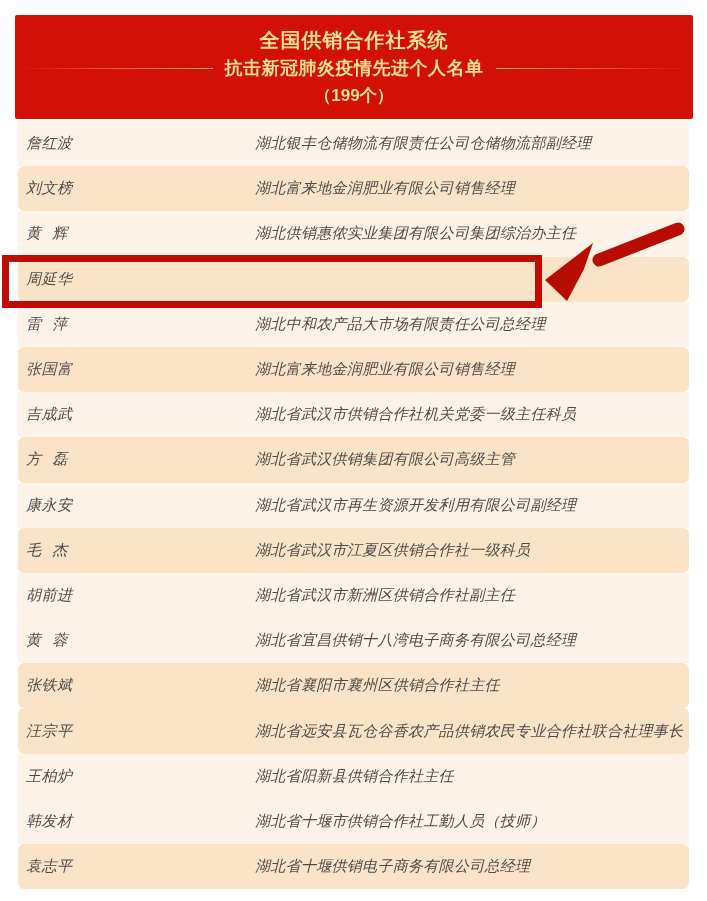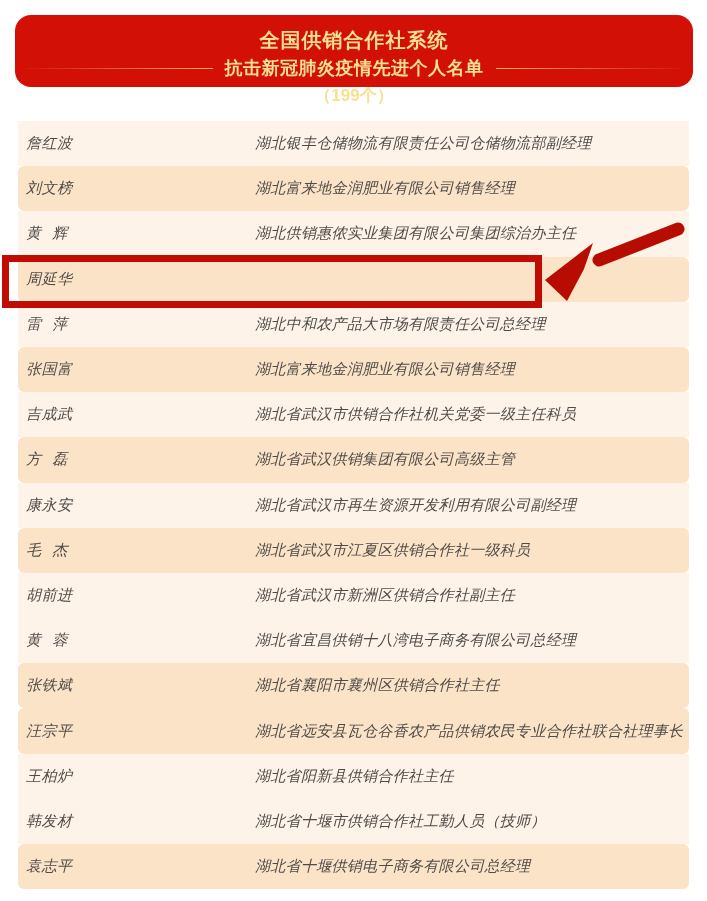--- a/index.html
+++ b/index.html
@@ -8,23 +8,23 @@
     position: relative;
     background: #ffffff;
     font-family: "Liberation Sans", "DejaVu Sans", sans-serif;
     overflow: hidden;
   }
 
   
   .banner {
     position: absolute;
     left: 15px; top: 15px;
-    width: 678px; height: 72px;
+    width: 678px; height: 104px;
     background: #d21006;
-    border-radius: 16px;
+    border-radius: 2px;
     display: flex;
     flex-direction: column;
     align-items: center;
     padding-top: 13px;
     gap: 4px;
   }
   .banner .t1 {
     color: #f8df92;
     font-size: 20px;
     font-weight: bold;

